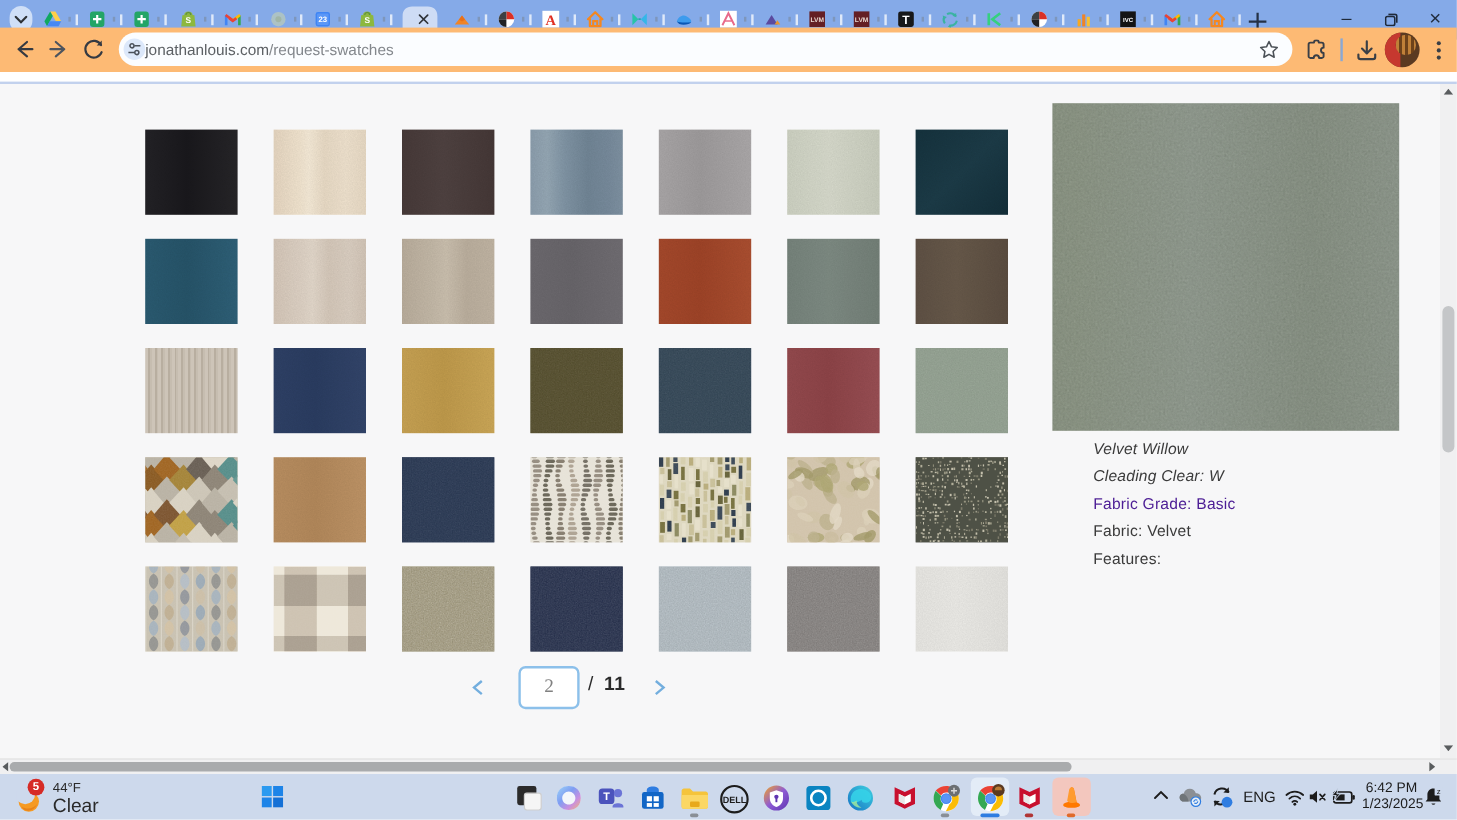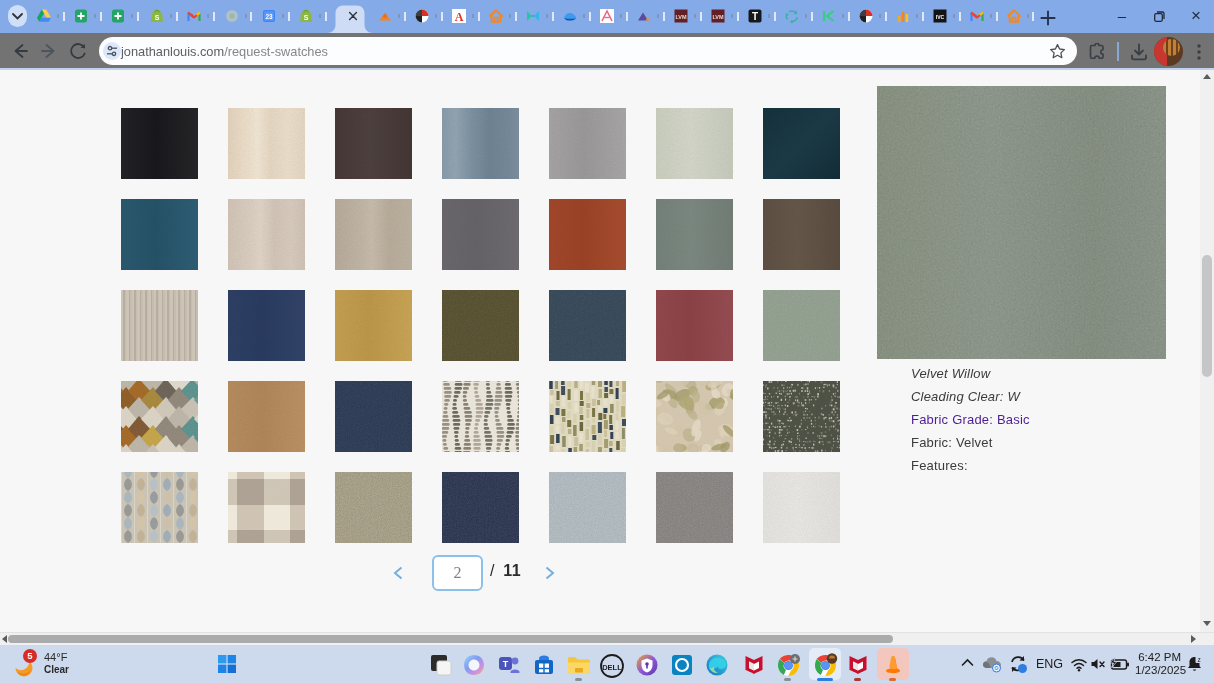--- a/index.html
+++ b/index.html
@@ -5,21 +5,21 @@
   * { margin:0; padding:0; box-sizing:border-box; }
   html,body { width:1214px; height:683px; overflow:hidden; font-family:"Liberation Sans", sans-serif; }
   
   #tabstrip { position:absolute; left:0; top:0; width:1214px; height:33px; background:#85aae8; }
   .fav { position:absolute; top:8px; width:16px; height:16px; }
   .tabsep { position:absolute; top:12px; width:1.5px; height:9px; background:#dfe9f9; }
   .trem { position:absolute; top:14px; width:2px; height:4px; background:#7e96bb; }
   #activetab { position:absolute; left:323px; top:0px; width:60px; height:33px; }
   .winctl { position:absolute; top:0; height:33px; width:36px; color:#1f2a3a; text-align:center; line-height:31px; font-size:15px; }
   
-  #toolbar { position:absolute; left:0; top:33px; width:1214px; height:37px; background:#737373; }
+  #toolbar { position:absolute; left:0; top:23px; width:1214px; height:37px; background:#fdba74; }
   .navic { position:absolute; top:4px; width:28px; height:28px; color:#39404a; }
   #omni { position:absolute; left:99px; top:4px; width:978px; height:28px; background:#fbfdff; border-radius:14px; }
   #omnibadge { position:absolute; left:4px; top:5px; width:18px; height:18px; border-radius:50%; background:#dce8fa; }
   #urltxt { position:absolute; left:22px; top:7px; font-size:12.8px; color:#5c6064; letter-spacing:0px; }
   
   #content { position:absolute; left:0; top:70px; width:1200px; height:562px; background:#f7f7f8; overflow:hidden; }
   .sw { position:absolute; width:77px; height:71px; overflow:hidden; }
   .sw svg, .sw .ov { position:absolute; left:0; top:0; width:100%; height:100%; }
   
   #vsb { position:absolute; left:1200px; top:70px; width:14px; height:562px; background:#f0f0f1; }
@@ -1363,21 +1363,21 @@
 <div id="taskbar">
 <div style="position:absolute;left:14px;top:4px;width:26px;height:30px;">
 <svg width="22" height="20" style="position:absolute;left:0px;top:10px" viewBox="0 0 22 20">
         <circle cx="10" cy="9" r="8.5" fill="#f59a23"></circle>
         <circle cx="7" cy="3" r="8.2" fill="#cdd9ec"></circle>
         <path d="M4 13 C8 16 14 15 17 11 C14 18 6 18 4 13 Z" fill="#e8821a"></path>
       </svg>
 <div style="position:absolute;left:9px;top:0px;width:14px;height:14px;border-radius:50%;background:#d62b26;color:#fff;font-size:9.5px;text-align:center;line-height:14px;font-weight:bold;">5</div>
 </div>
 <div style="position:absolute;left:44px;top:6px;font-size:11px;color:#2a2a2a;">44°F</div>
-<div style="position:absolute;left:44px;top:19px;font-size:10px;color:#2a2a2a;font-weight:bold;">Clear</div>
+<div style="position:absolute;left:44px;top:19px;font-size:16px;color:#2a2a2a;">Clear</div>
 <svg style="position:absolute;left:218px;top:10px" width="18" height="18" viewBox="0 0 18 18">
       <rect x="0" y="0" width="8.4" height="8.4" fill="#2b9af0"></rect>
       <rect x="9.6" y="0" width="8.4" height="8.4" fill="#1d84e8"></rect>
       <rect x="0" y="9.6" width="8.4" height="8.4" fill="#1d84e8"></rect>
       <rect x="9.6" y="9.6" width="8.4" height="8.4" fill="#1470d6"></rect>
     </svg>
 <div class="tbactive" style="left:809px;"></div>
 <div class="tbactive" style="left:877px;background:#f3c7be;"></div>
 <div class="tbicon" style="left:429px;width:24px;"><svg width="24" height="24" viewBox="0 0 24 24">
         <rect x="2" y="2" width="16" height="16" rx="2" fill="#2b2b2b"></rect>

